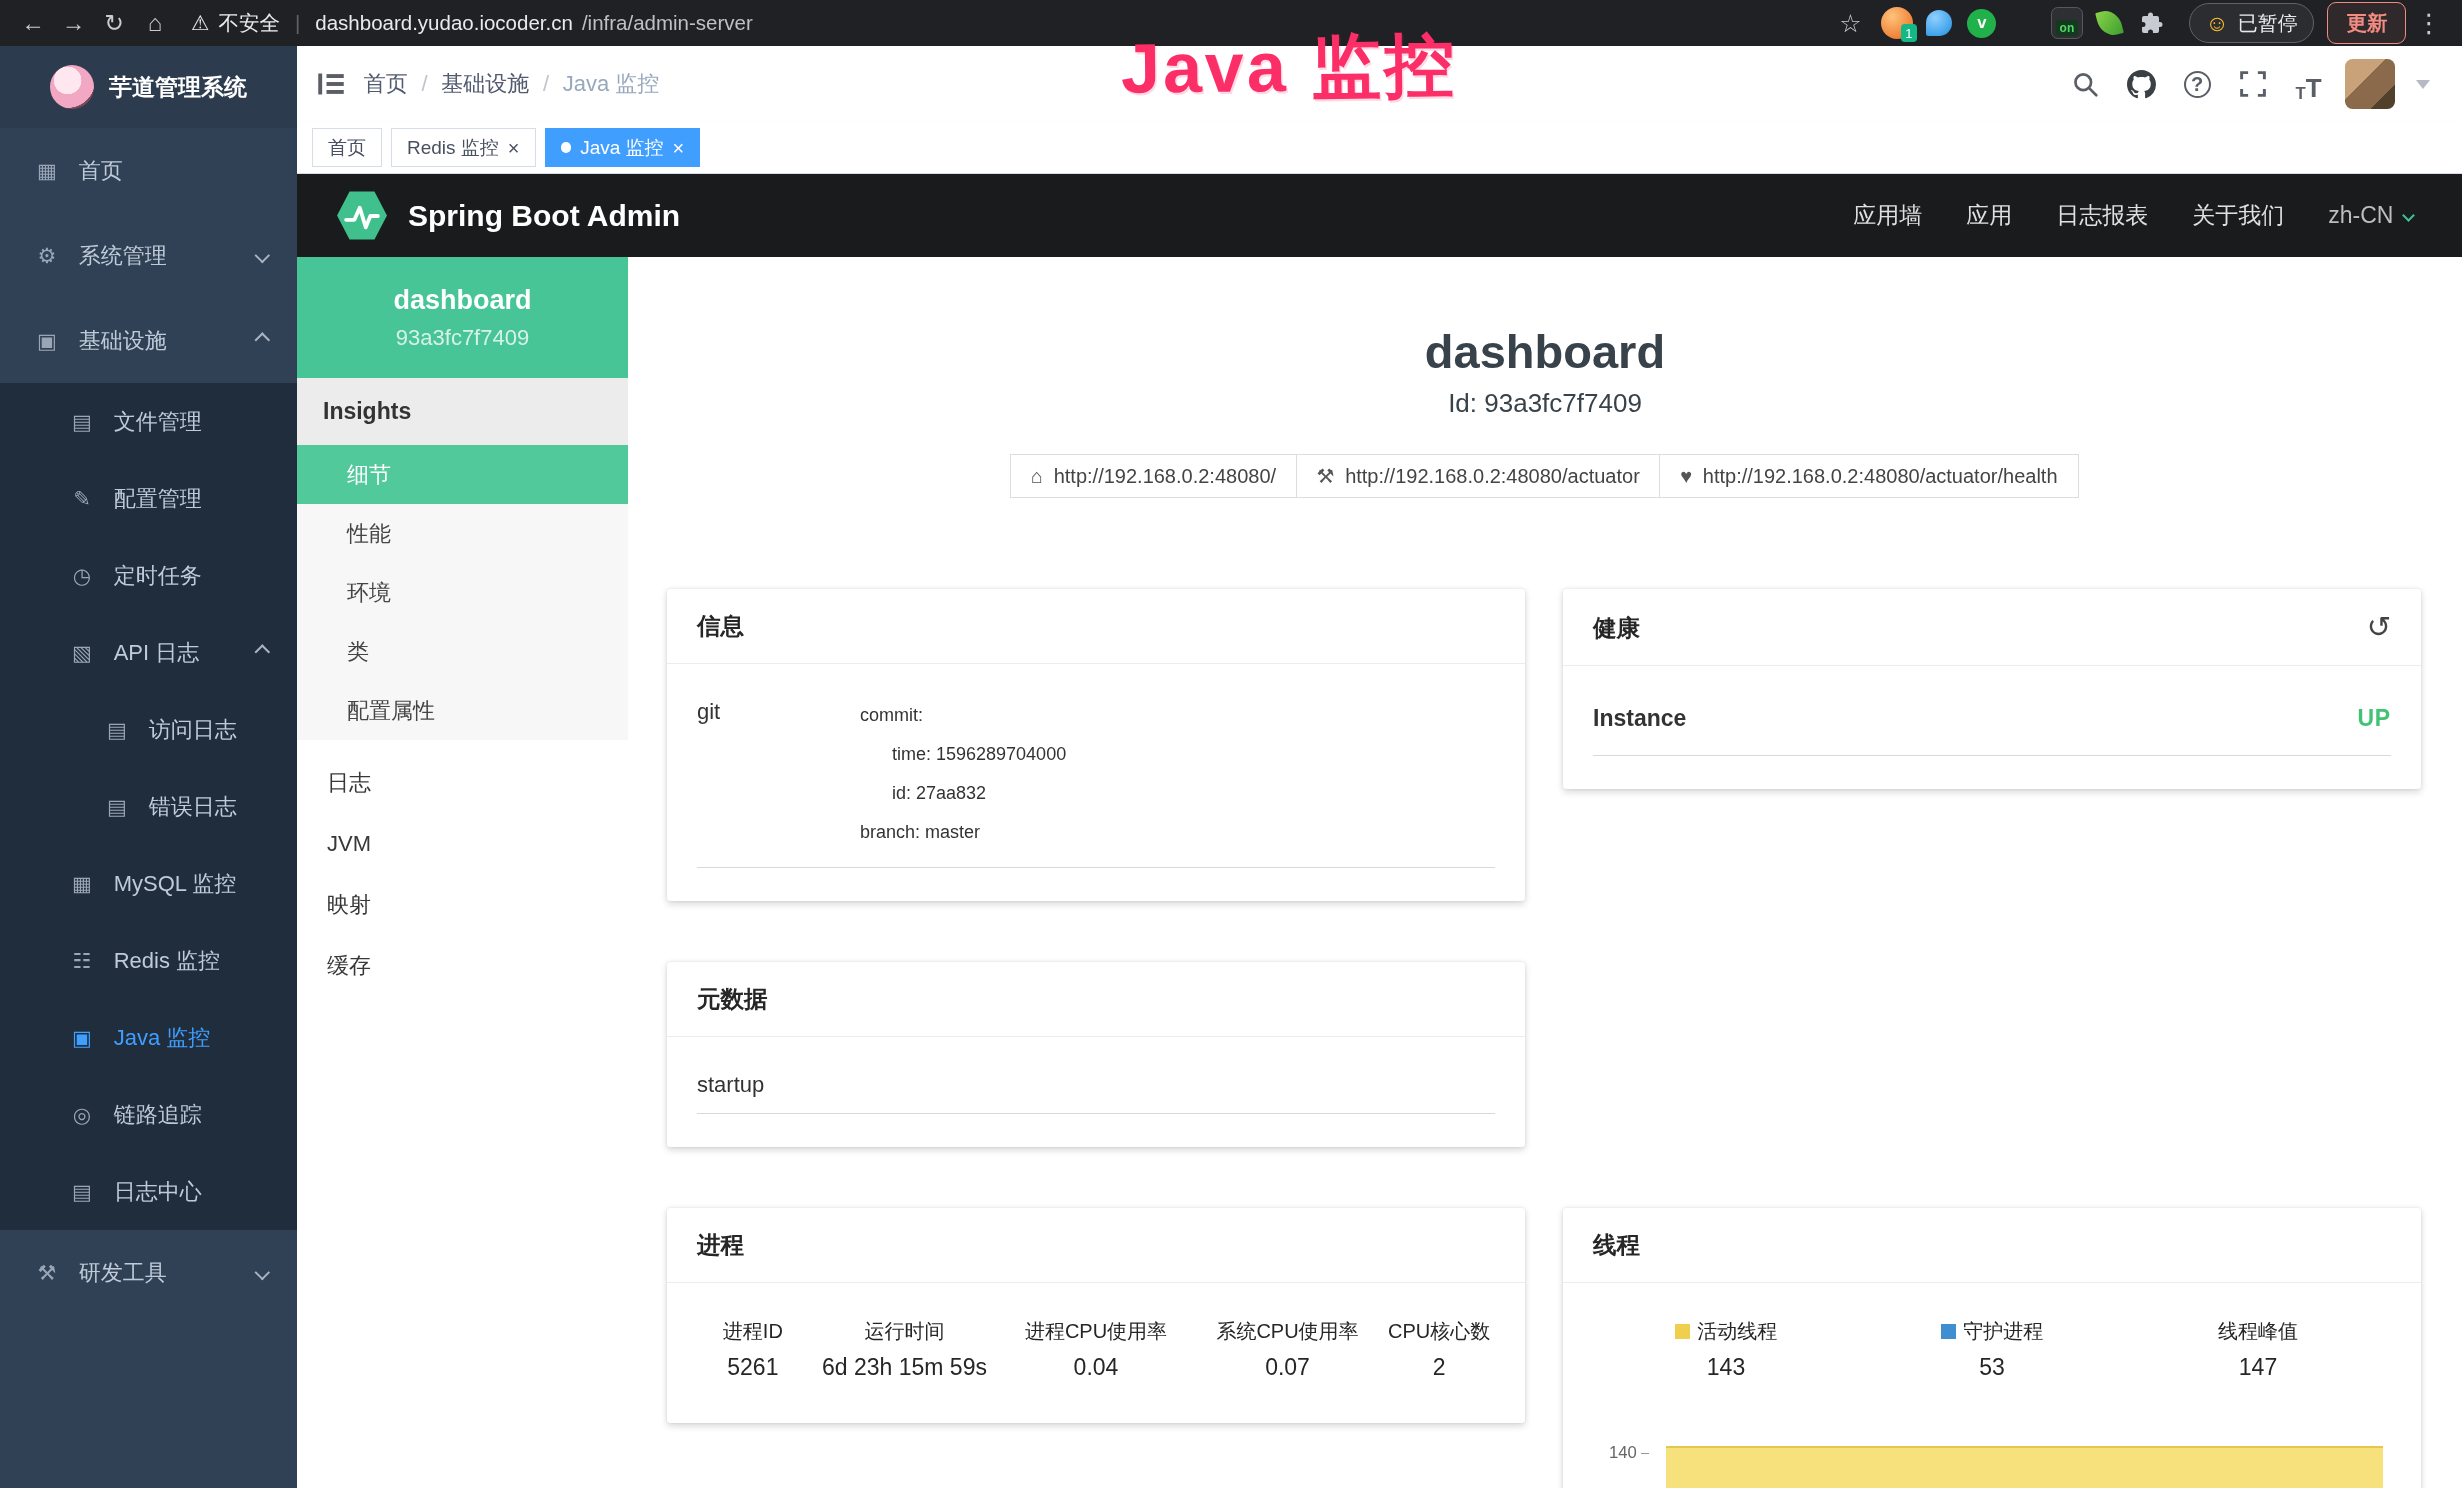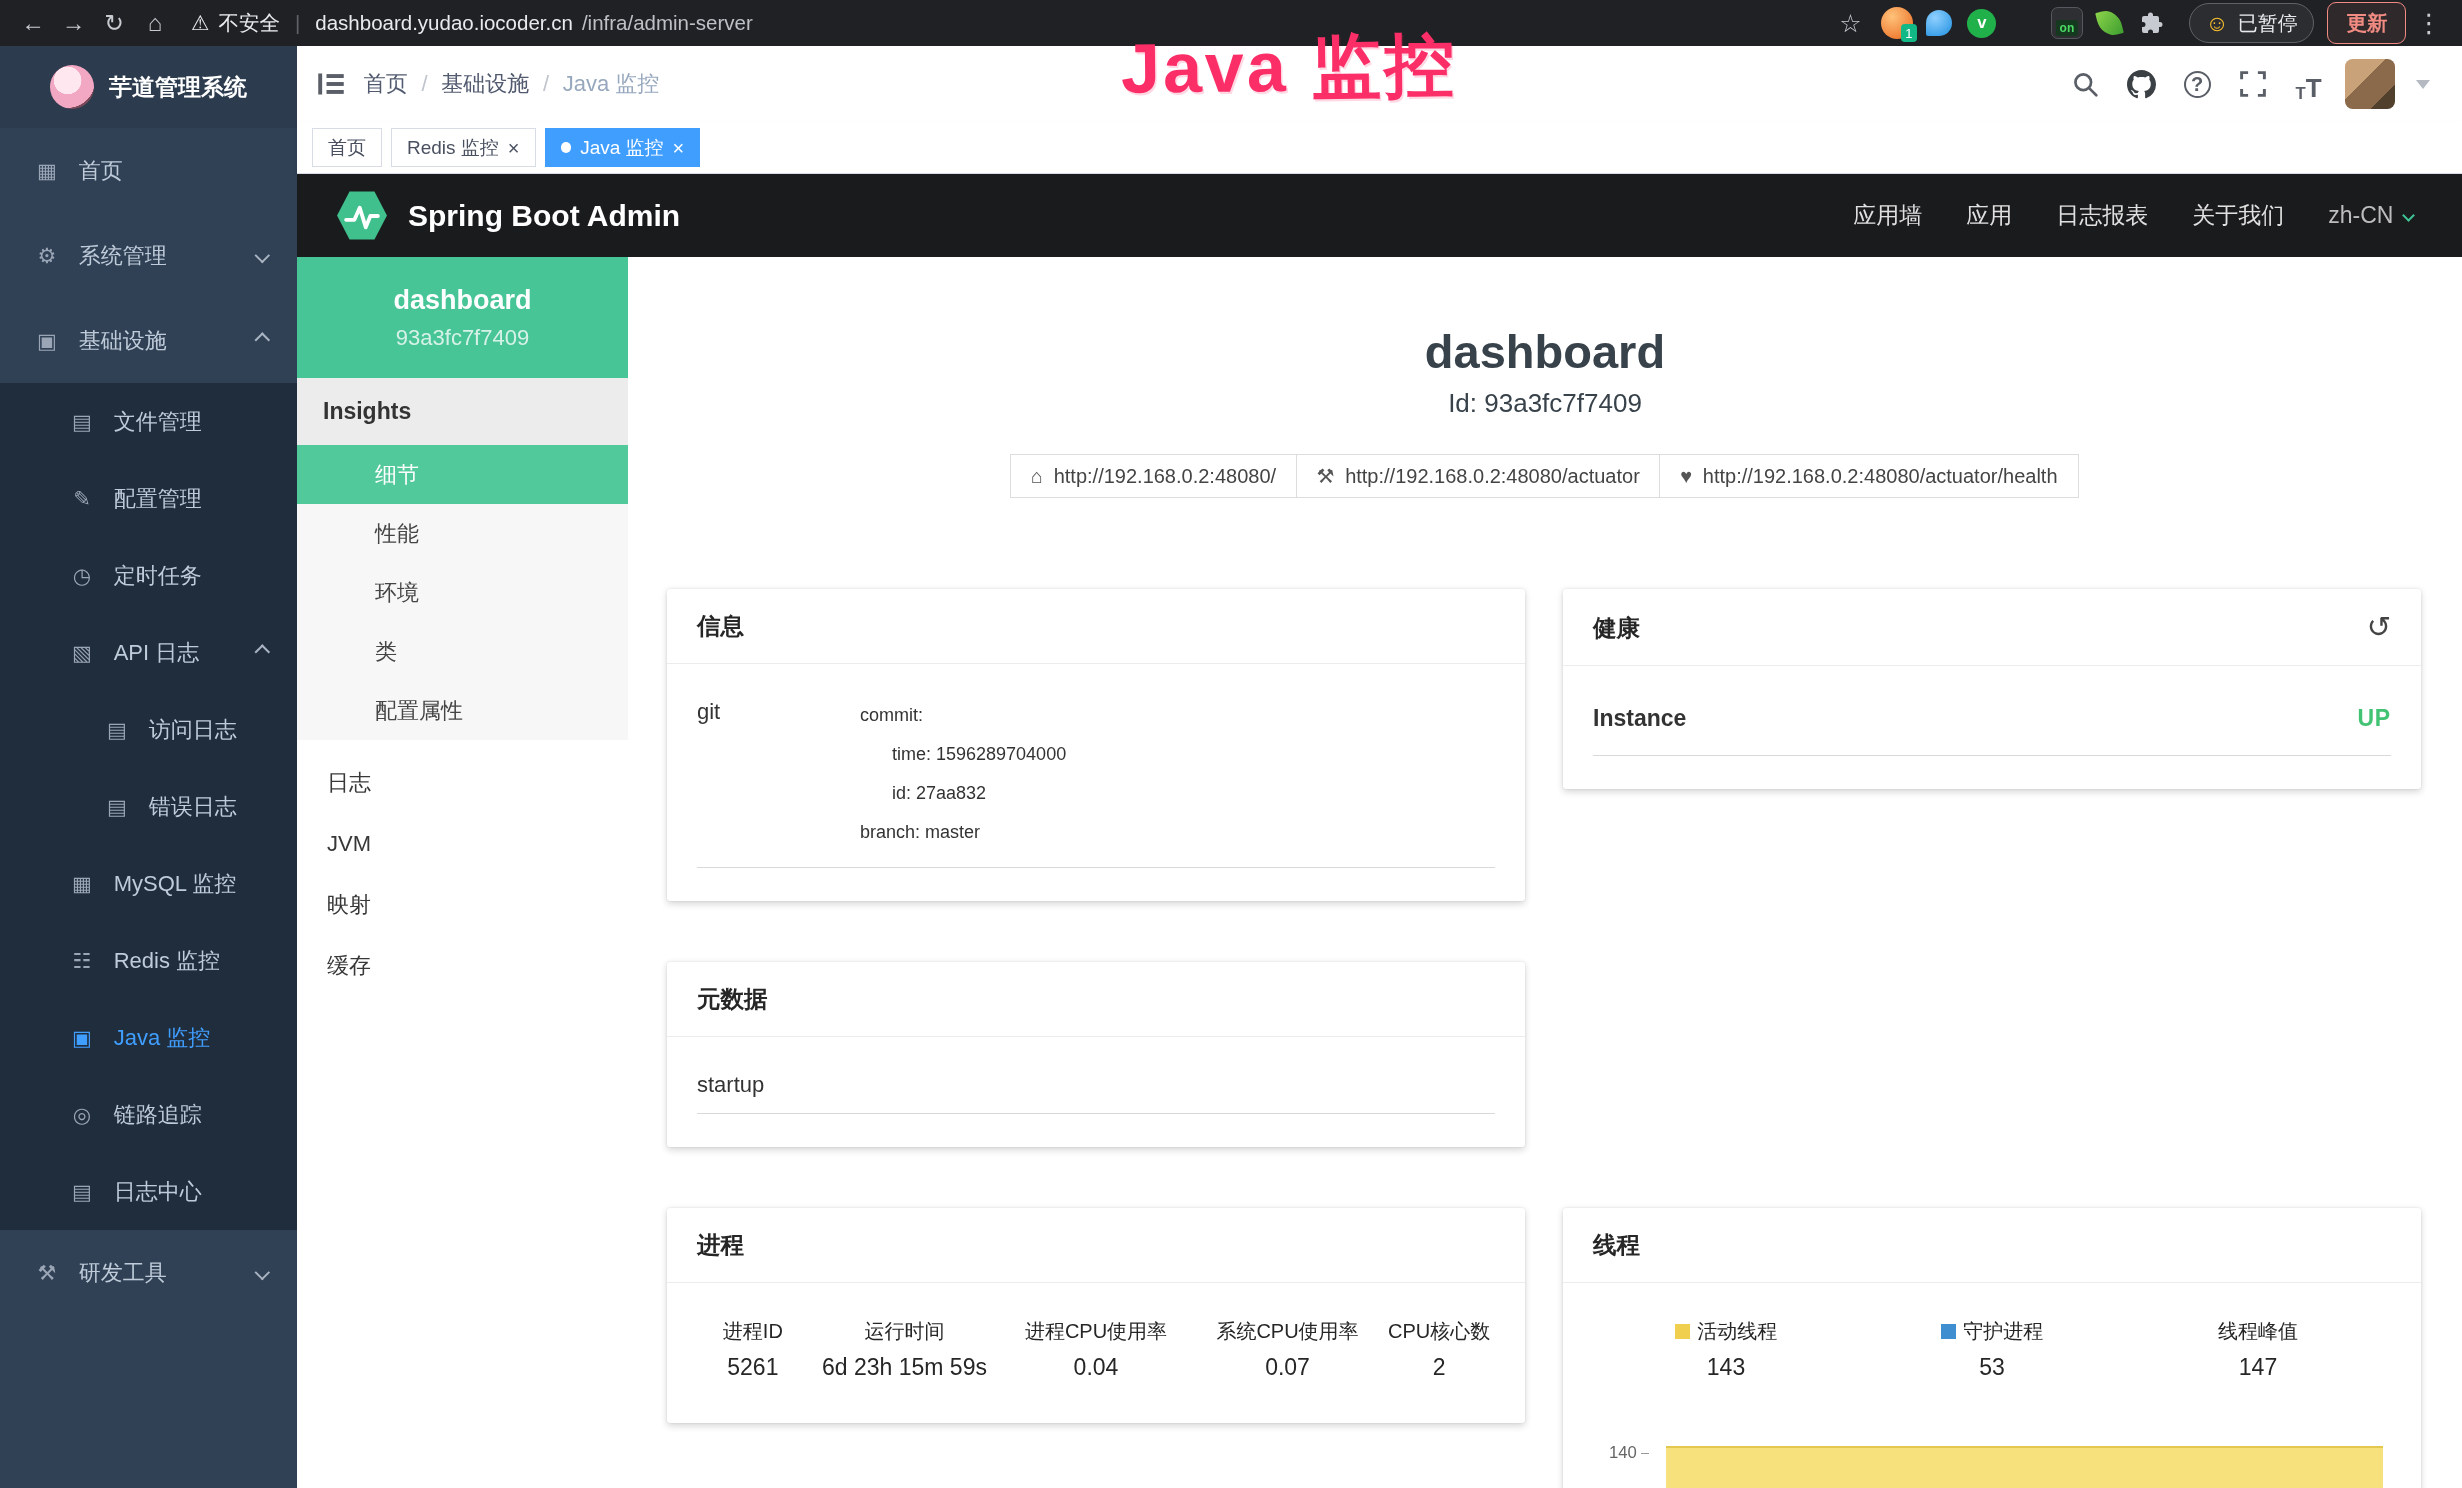--- a/index.html
+++ b/index.html
@@ -92,21 +92,21 @@
   .sba-link { color:#e0e0e0; font-size:23px; cursor:pointer; white-space:nowrap; }
   .sba-locale { display:flex; align-items:center; gap:10.6px; color:#bdbdbd; font-size:23px; cursor:pointer; }
 
   
   .sba-body { flex:1; display:flex; min-height:0; background:#fff; }
   .sba-side { width:331px; flex-shrink:0; }
   .inst-head { height:121px; background:#47c596; color:#fff; display:flex; flex-direction:column; align-items:center; justify-content:center; gap:9px; cursor:pointer; }
   .inst-name { font-size:27px; font-weight:bold; }
   .inst-id { font-size:22px; color:rgba(255,255,255,.78); }
   .sec-head { height:67px; background:#ececec; display:flex; align-items:center; padding-left:26px; font-size:23px; font-weight:bold; color:#333; }
-  .si { height:59px; background:#f7f7f7; display:flex; align-items:center; padding-left:78px; font-size:22px; color:#454545; cursor:pointer; }
+  .si { height:59px; background:#f7f7f7; display:flex; align-items:center; padding-left:50px; font-size:22px; color:#454545; cursor:pointer; }
   .si.active { background:#52c99b; color:#fff; }
   .sba-top-items { margin-top:12px; }
   .ti { height:61px; display:flex; align-items:center; padding-left:30px; font-size:22px; color:#383838; cursor:pointer; }
 
   
   .sba-main { flex:1; min-width:0; background:#fff; }
   .inst-title { margin-top:67px; text-align:center; font-size:47px; font-weight:bold; color:#38424a; }
   .inst-sub { margin-top:9px; text-align:center; font-size:26px; color:#38424a; }
   .links { display:flex; justify-content:center; margin-top:35px; }
   .chip { display:flex; align-items:center; gap:10.6px; border:1.5px solid #ddd; background:#fff; padding:9px 20px; font-size:20px; color:#444; margin-left:-1.5px; cursor:pointer; white-space:nowrap; }

